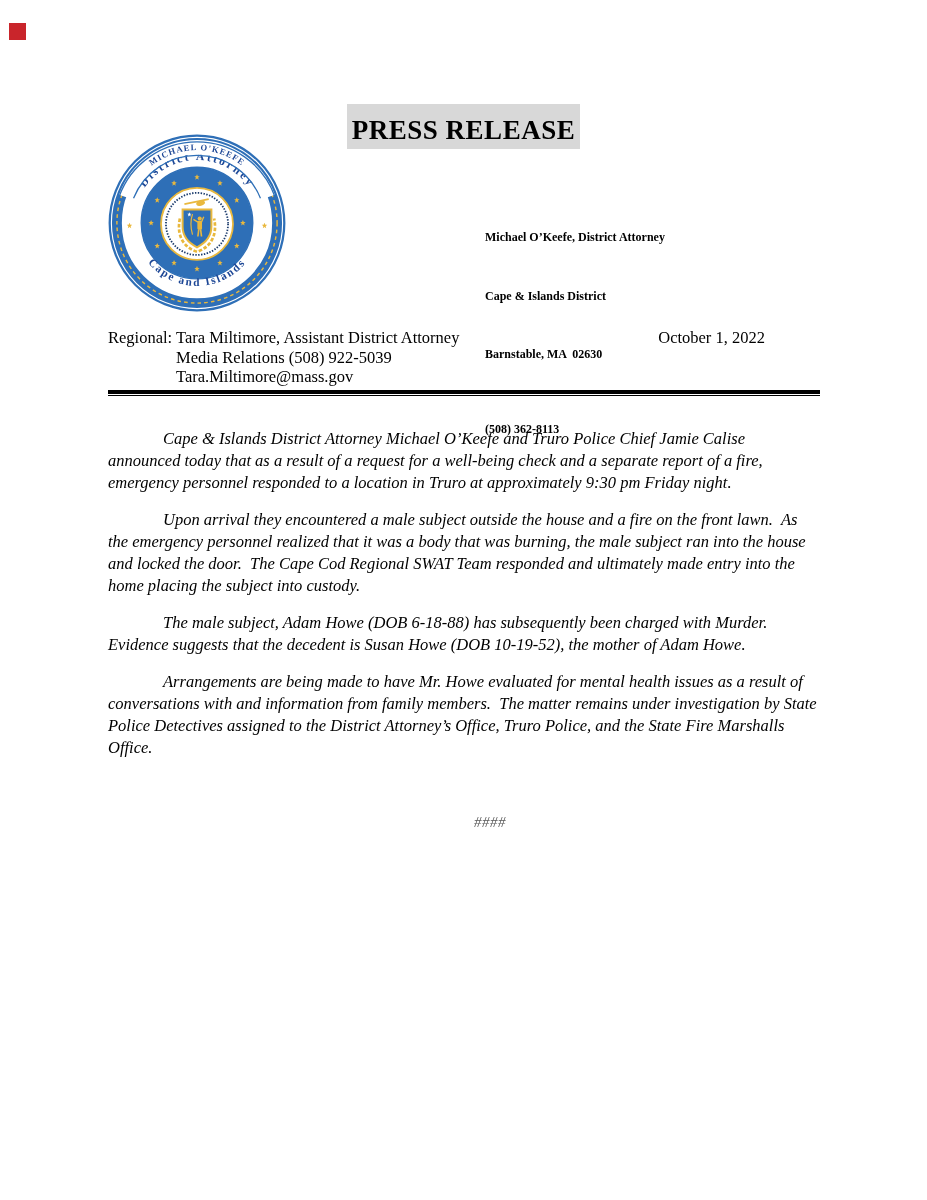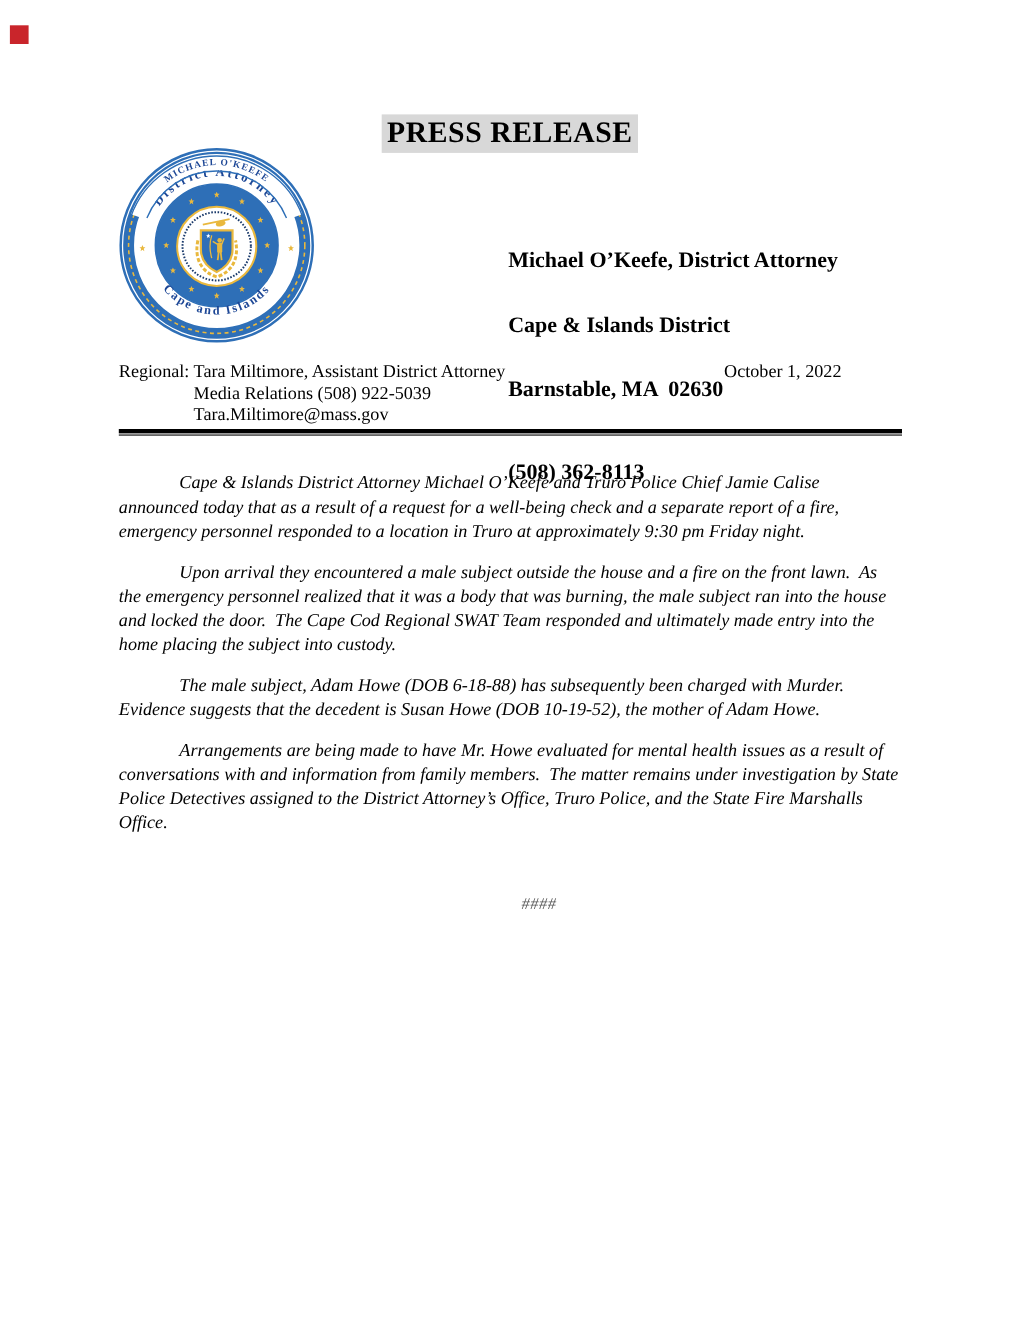--- a/index.html
+++ b/index.html
@@ -15,28 +15,28 @@
     position:absolute;left:9px;top:23px;width:17px;height:17px;
     background:#c9252b;
   }
   .title-wrap{
     position:absolute;top:104px;left:0;width:100%;text-align:center;
   }
   .title{
     display:inline-block;
     font-size:27px;font-weight:bold;letter-spacing:0.5px;
     background:#d8d8d8;
-    padding:1px 5px 3px 5px;
+    padding:11px 5px 3px 5px;
   }
   .seal{
     position:absolute;left:107px;top:133px;width:180px;height:180px;
   }
   .letterhead{
-    position:absolute;left:462px;top:189px;
-    font-size:20px;font-weight:bold;line-height:19.5px;
+    position:absolute;left:485px;top:189px;
+    font-size:12px;font-weight:bold;line-height:19.5px;
     white-space:pre-wrap;
     font-family:Liberation Serif, serif;
   }
   .letterhead .phone{margin-top:16px;}
   .contact-block{
     position:absolute;left:108px;top:328px;width:712px;
     font-size:16.5px;line-height:19.5px;
   }
   .contact-row1{display:flex;justify-content:space-between;}
   .contact-date{padding-right:55px;}

